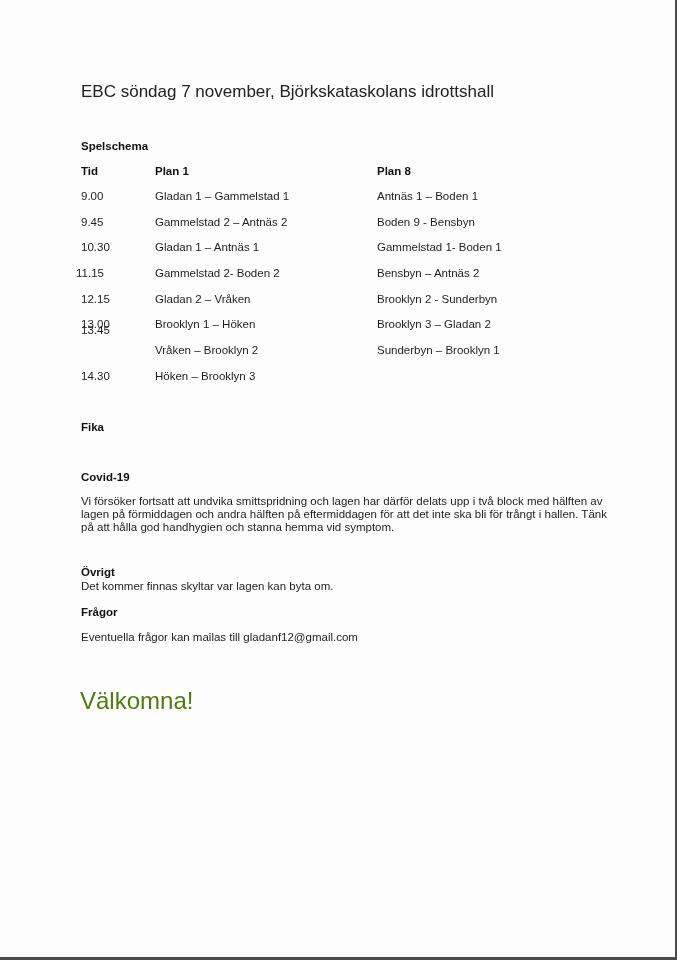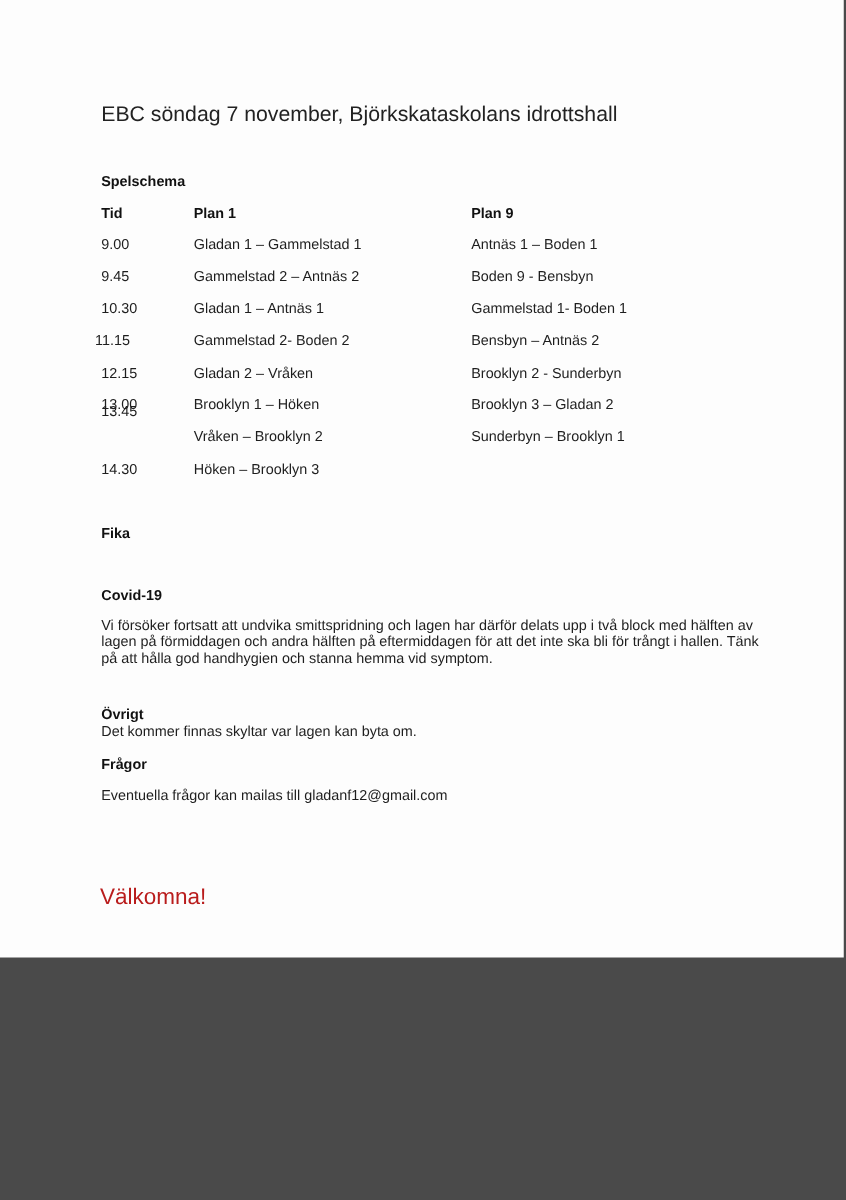--- a/index.html
+++ b/index.html
@@ -4,55 +4,55 @@
 <style>
   html, body { margin: 0; padding: 0; }
   body {
     width: 677px; height: 960px; overflow: hidden;
     background: #4a4a4a;
     font-family: "Liberation Sans", sans-serif;
     color: #1a1a1a;
   }
   .page {
     position: absolute; left: 0; top: 0;
-    width: 675px; height: 766px;
+    width: 675px; height: 957px;
     background: #fdfdfd;
   }
   .title {
     position: absolute; left: 81px; top: 82px;
     font-size: 17px; color: #222;
   }
   .h {
     position: absolute; left: 81px;
     font-size: 11.5px; font-weight: bold; color: #111;
   }
   .t {
     position: absolute;
     font-size: 11.5px; color: #1e1e1e; white-space: nowrap;
   }
   .para {
     position: absolute; left: 81px; top: 495px; width: 530px;
     font-size: 11.5px; line-height: 13px; color: #1e1e1e;
   }
   .welcome {
-    position: absolute; left: 80px; top: 707px;
-    font-size: 18px; color: #b91c1c;
+    position: absolute; left: 80px; top: 687px;
+    font-size: 24px; color: #4d7c0f;
   }
 </style>
 </head>
 <body>
 
 <div class="page">
   <div class="title">EBC söndag 7 november, Björkskataskolans idrottshall</div>
 
   <div class="h" style="top:140px">Spelschema</div>
 
   <div class="h" style="top:165px">Tid</div>
   <div class="h" style="left:155px;top:165px">Plan 1</div>
-  <div class="h" style="left:377px;top:165px">Plan 9</div>
+  <div class="h" style="left:377px;top:165px">Plan 8</div>
 
   <div>
     <div>
       <div class="t" style="left:81px;top:190px">9.00</div>
       <div class="t" style="left:155px;top:190px">Gladan 1 – Gammelstad 1</div>
       <div class="t" style="left:377px;top:190px">Antnäs 1 – Boden 1</div>
     </div>
     <div>
       <div class="t" style="left:81px;top:216px">9.45</div>
       <div class="t" style="left:155px;top:216px">Gammelstad 2 – Antnäs 2</div>

